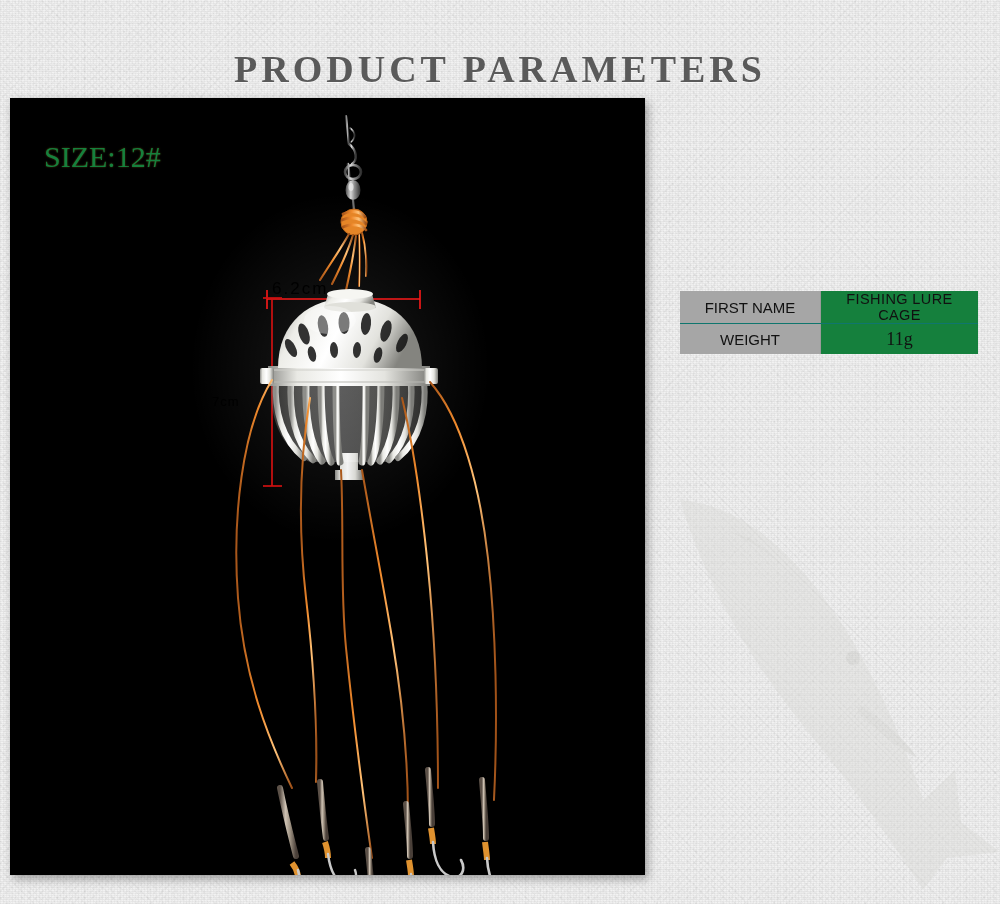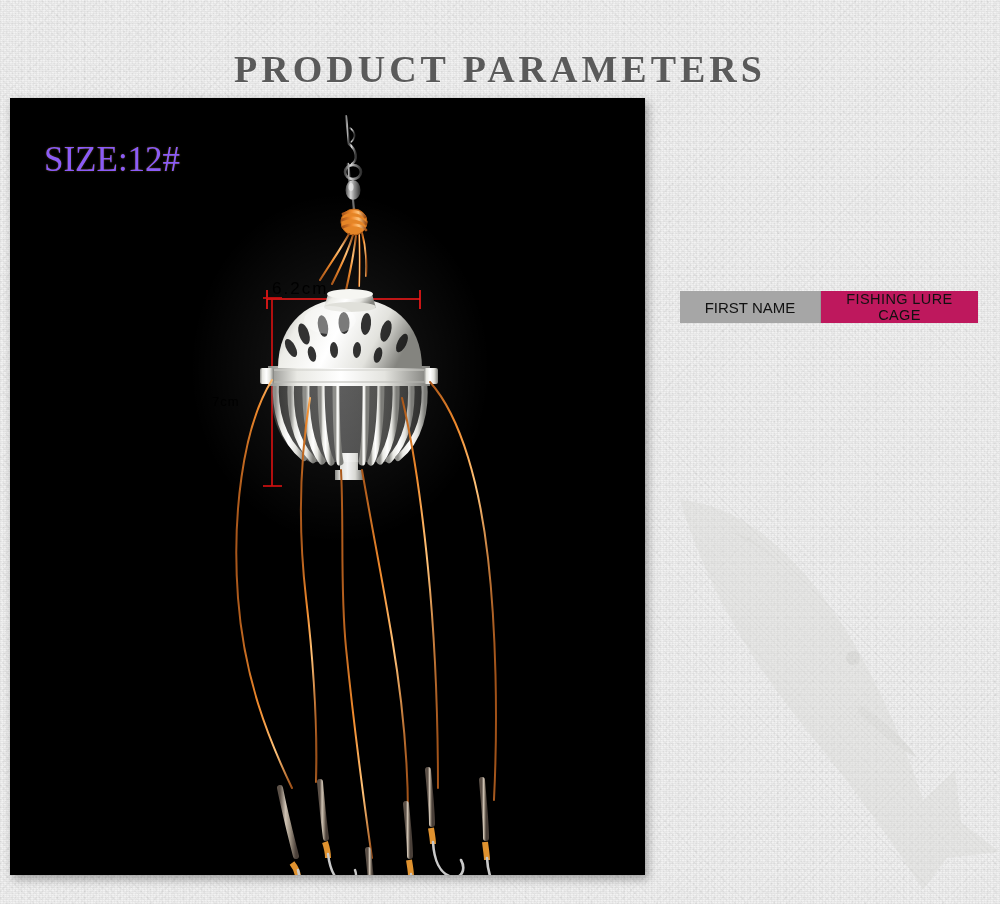--- a/index.html
+++ b/index.html
@@ -67,22 +67,22 @@
     overflow: hidden;
   }
   #photo-svg { display: block; }
 
   
   #size-label {
     position: absolute;
     left: 44px;
     top: 140px;
     font-family: "Liberation Serif", serif;
-    font-size: 35px;
-    color: #8b5cf6;
+    font-size: 30px;
+    color: #15803d;
     letter-spacing: 0px;
     white-space: nowrap;
     text-shadow: 0 0 2px rgba(240,183,43,0.35);
   }
 
   
   .dim-text {
     position: absolute;
     color: #000000;
     font-family: "Liberation Sans", sans-serif;
@@ -120,21 +120,21 @@
     font-family: "Liberation Sans", sans-serif;
   }
   #param-table tr:last-child td { border-bottom: none; }
   #param-table td.k {
     width: 132px;
     background: #a6a6a6;
     font-size: 15px;
     border-right: 1px solid #9a9a9a;
   }
   #param-table td.v {
-    background: #be185d;
+    background: #15803d;
     font-size: 17px;
   }
   #param-table td.v.small { font-size: 14.5px; letter-spacing: 0.4px; }
   #param-table td.v.serif { font-family: "Liberation Serif", serif; font-size: 18px; }
 
   
   #fish-watermark {
     position: absolute;
     left: 655px;
     top: 470px;
@@ -352,14 +352,18 @@
 <div id="size-label">SIZE:12#</div>
 <div id="dim-width-text" class="dim-text">6.2cm</div>
 <div id="dim-height-text" class="dim-text">7cm</div>
 
 <table id="param-table">
   <tbody>
     <tr>
       <td class="k">FIRST NAME</td>
       <td class="v small">FISHING LURE CAGE</td>
     </tr>
+    <tr>
+      <td class="k">WEIGHT</td>
+      <td class="v serif">11g</td>
+    </tr>
   </tbody>
 </table>
 
 </body></html>

